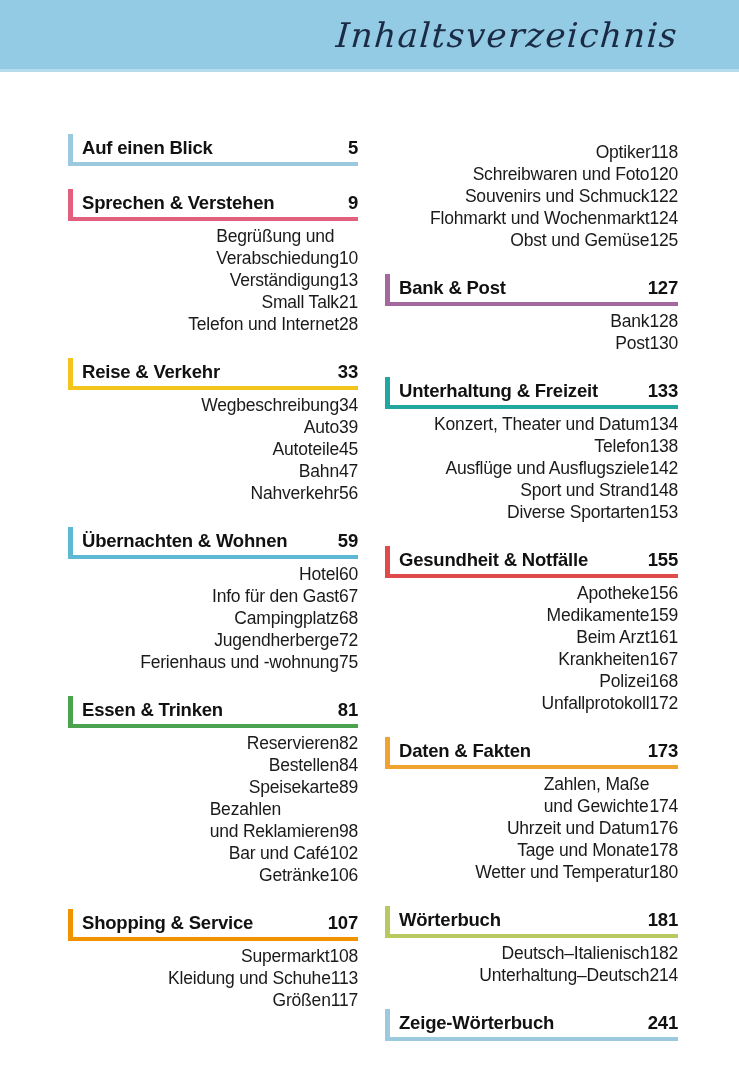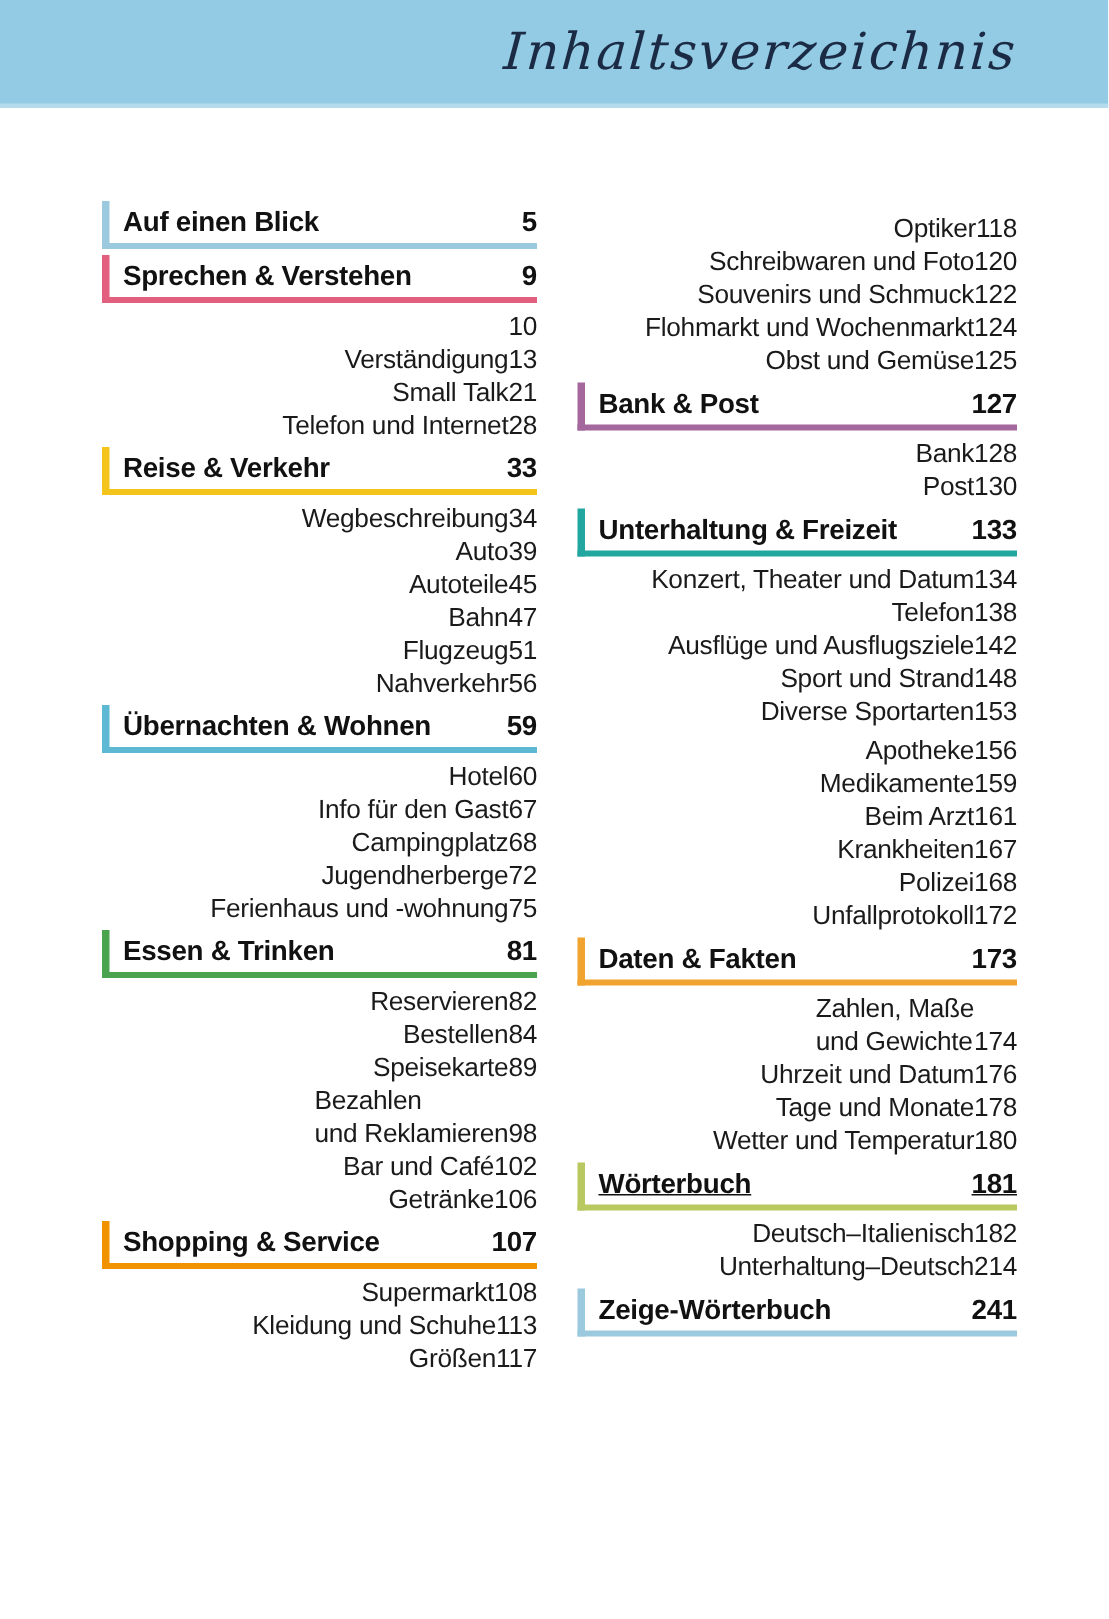--- a/index.html
+++ b/index.html
@@ -32,21 +32,21 @@
   
   .columns{
     display:flex;
     padding:62px 61px 0 68px;
     gap:27px;
     box-sizing:border-box;
   }
   .col{flex:none;}
   .col-left{width:290px;}
   .col-right{width:293px;}
-  .group{margin-top:4px;}
+  .group{margin-top:23px;}
   .col > .group:first-child{margin-top:0;}
   .group.no-head:first-child{padding-top:3px;}
   
   .sec-head{
     display:flex;justify-content:space-between;align-items:baseline;
     border-left:5px solid #999;
     border-bottom:4px solid #999;
     padding:2px 0 2px 9px;
     line-height:24px;
     font-weight:bold;
@@ -86,20 +86,22 @@
 
   </section>
 
   <section class="group">
     <div class="sec-head" style="border-left-color: rgb(226, 96, 126); border-bottom-color: rgb(226, 96, 126);">
       <span class="sec-title">Sprechen &amp; Verstehen</span>
       <span class="sec-page">9</span>
     </div>
     <ul class="entries">
   <li class="entry">
+    <span class="entry-label">Begrüßung und
+Verabschiedung</span>
     <span class="entry-page">10</span>
   </li>
 
   <li class="entry">
     <span class="entry-label">Verständigung</span>
     <span class="entry-page">13</span>
   </li>
 
   <li class="entry">
     <span class="entry-label">Small Talk</span>
@@ -132,24 +134,20 @@
   <li class="entry">
     <span class="entry-label">Autoteile</span>
     <span class="entry-page">45</span>
   </li>
 
   <li class="entry">
     <span class="entry-label">Bahn</span>
     <span class="entry-page">47</span>
   </li>
 
-  <li class="entry">
-    <span class="entry-label">Flugzeug</span>
-    <span class="entry-page">51</span>
-  </li>
 
   <li class="entry">
     <span class="entry-label">Nahverkehr</span>
     <span class="entry-page">56</span>
   </li>
 </ul>
   </section>
 
   <section class="group">
     <div class="sec-head" style="border-left-color: rgb(92, 184, 211); border-bottom-color: rgb(92, 184, 211);">
@@ -322,20 +320,24 @@
   </li>
 
   <li class="entry">
     <span class="entry-label">Diverse Sportarten</span>
     <span class="entry-page">153</span>
   </li>
 </ul>
   </section>
 
   <section class="group">
+    <div class="sec-head" style="border-left-color: rgb(224, 74, 74); border-bottom-color: rgb(224, 74, 74);">
+      <span class="sec-title">Gesundheit &amp; Notfälle</span>
+      <span class="sec-page">155</span>
+    </div>
     <ul class="entries">
   <li class="entry">
     <span class="entry-label">Apotheke</span>
     <span class="entry-page">156</span>
   </li>
 
   <li class="entry">
     <span class="entry-label">Medikamente</span>
     <span class="entry-page">159</span>
   </li>
@@ -385,21 +387,21 @@
   </li>
 
   <li class="entry">
     <span class="entry-label">Wetter und Temperatur</span>
     <span class="entry-page">180</span>
   </li>
 </ul>
   </section>
 
   <section class="group">
-    <div class="sec-head" style="border-left-color: rgb(185, 201, 95); border-bottom-color: rgb(185, 201, 95); text-decoration: underline;">
+    <div class="sec-head" style="border-left-color: rgb(185, 201, 95); border-bottom-color: rgb(185, 201, 95);">
       <span class="sec-title">Wörterbuch</span>
       <span class="sec-page">181</span>
     </div>
     <ul class="entries">
   <li class="entry">
     <span class="entry-label">Deutsch–Italienisch</span>
     <span class="entry-page">182</span>
   </li>
 
   <li class="entry">

